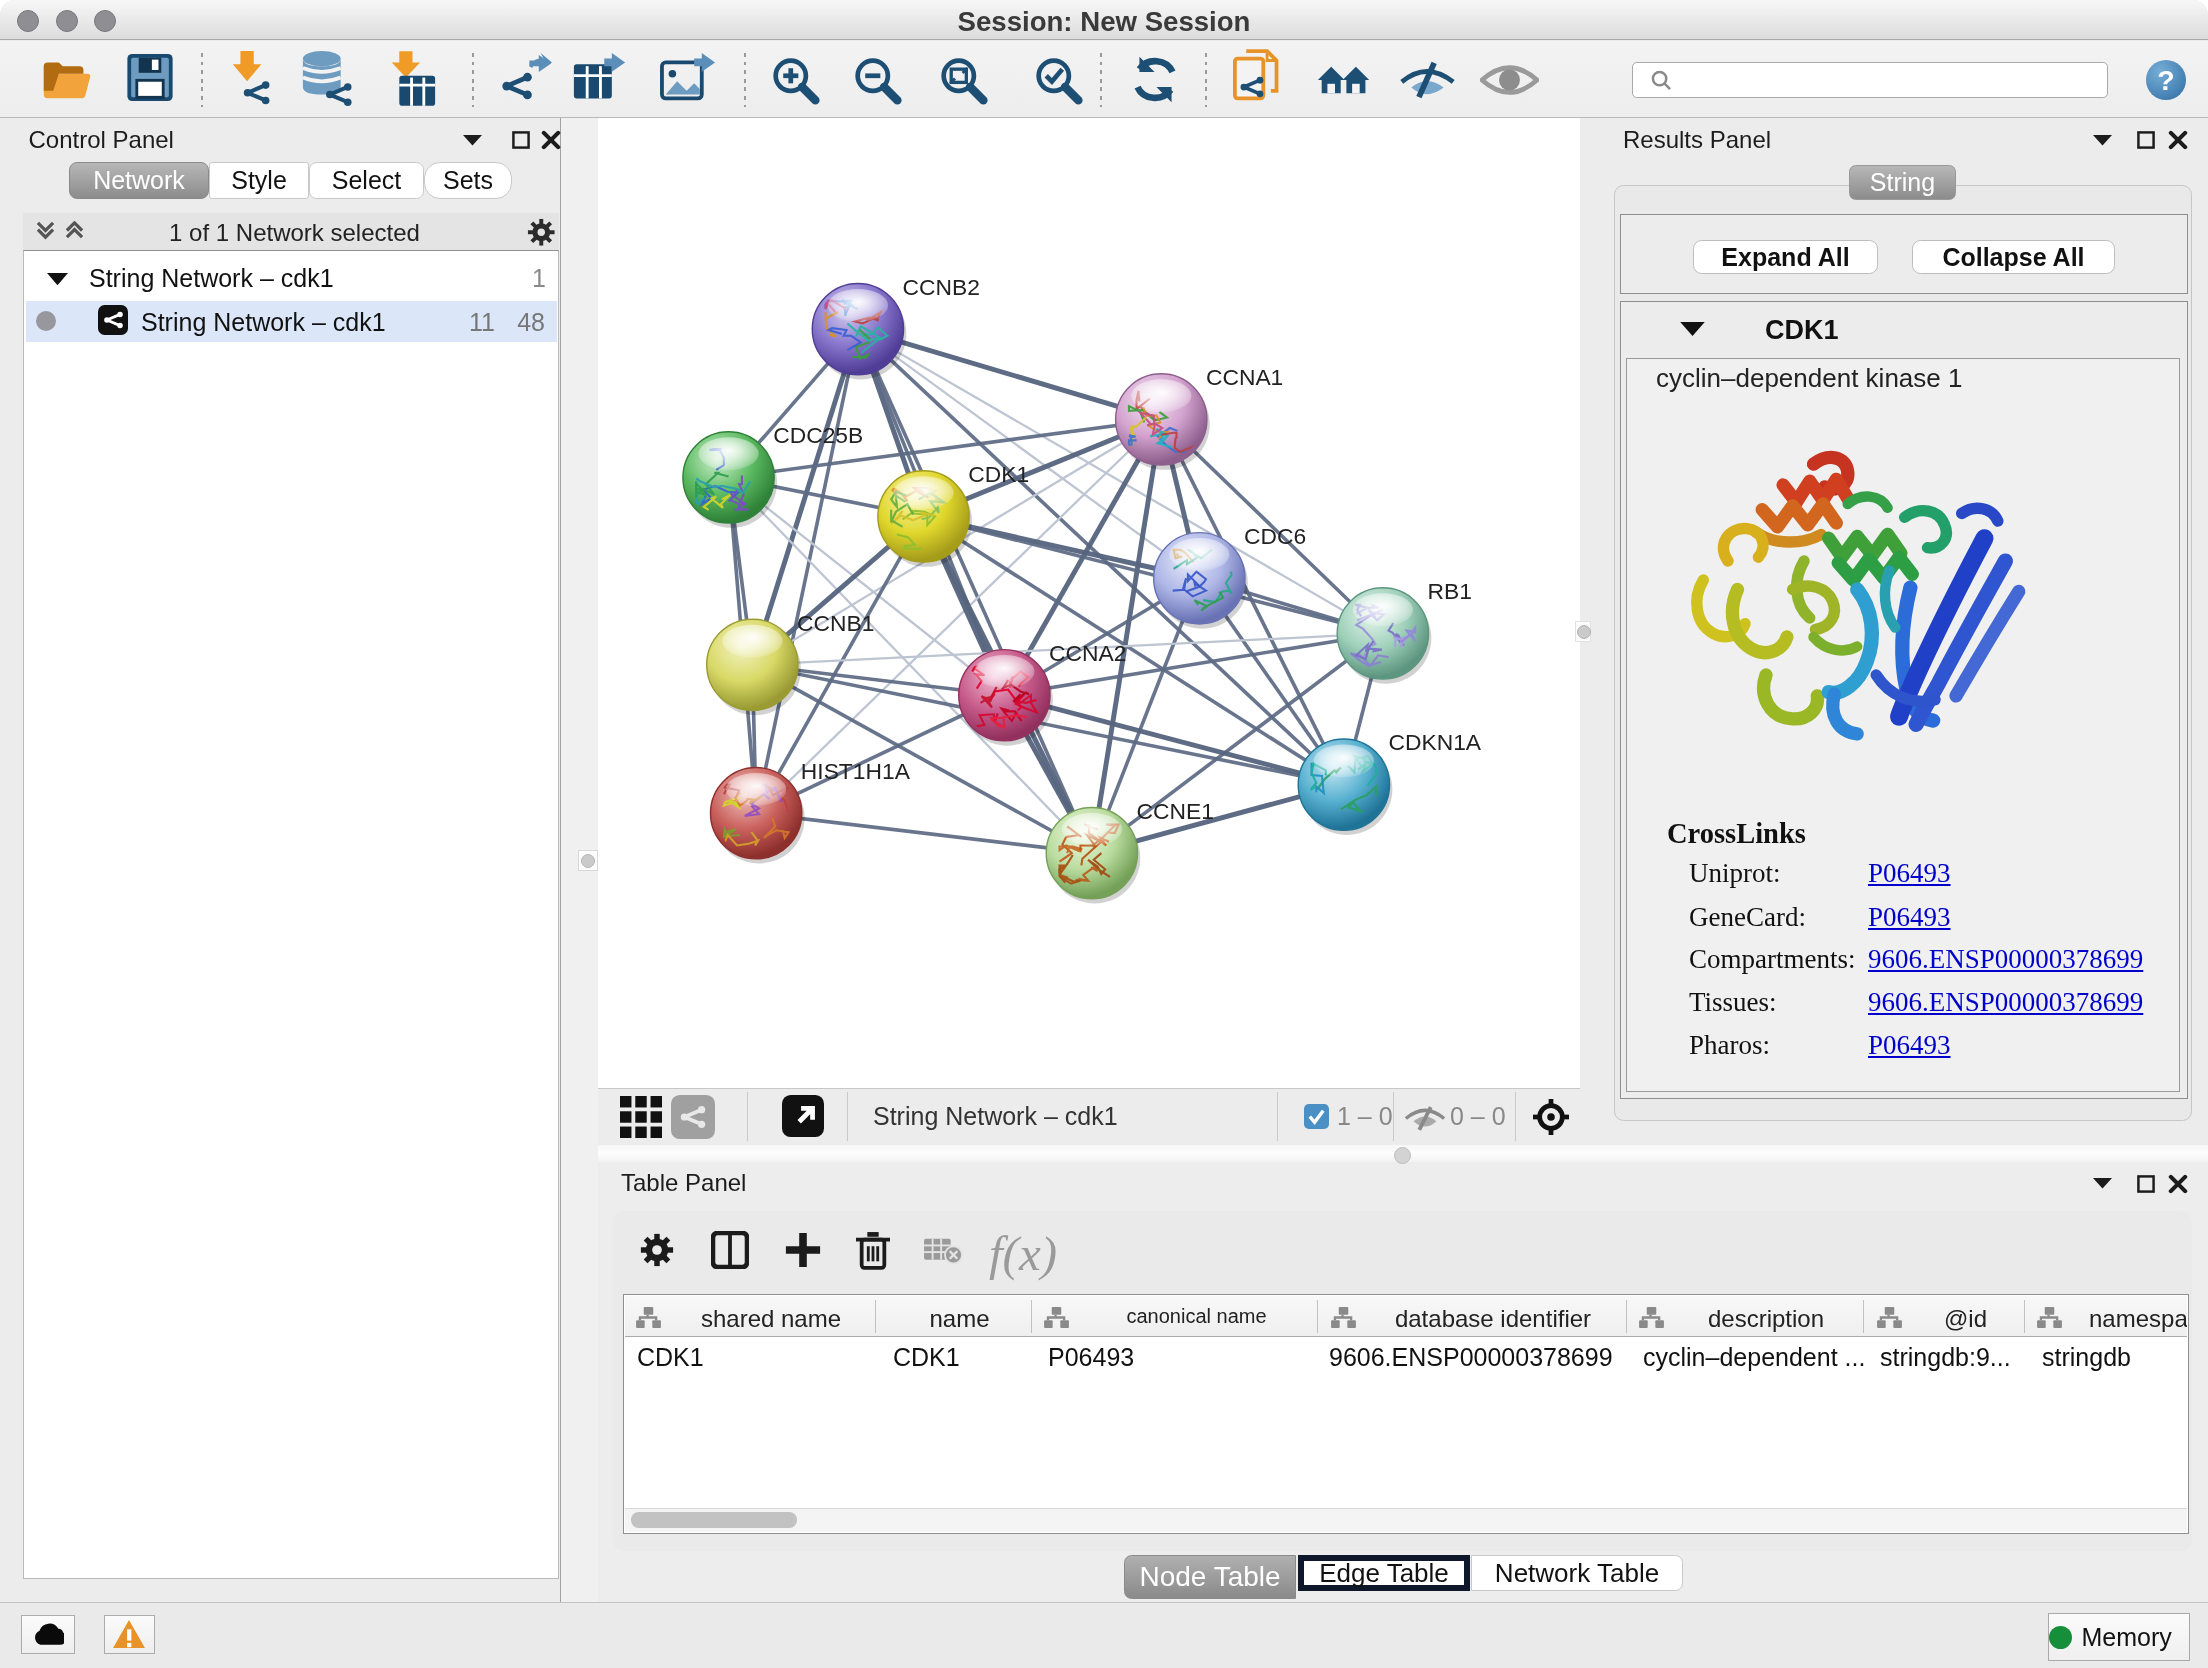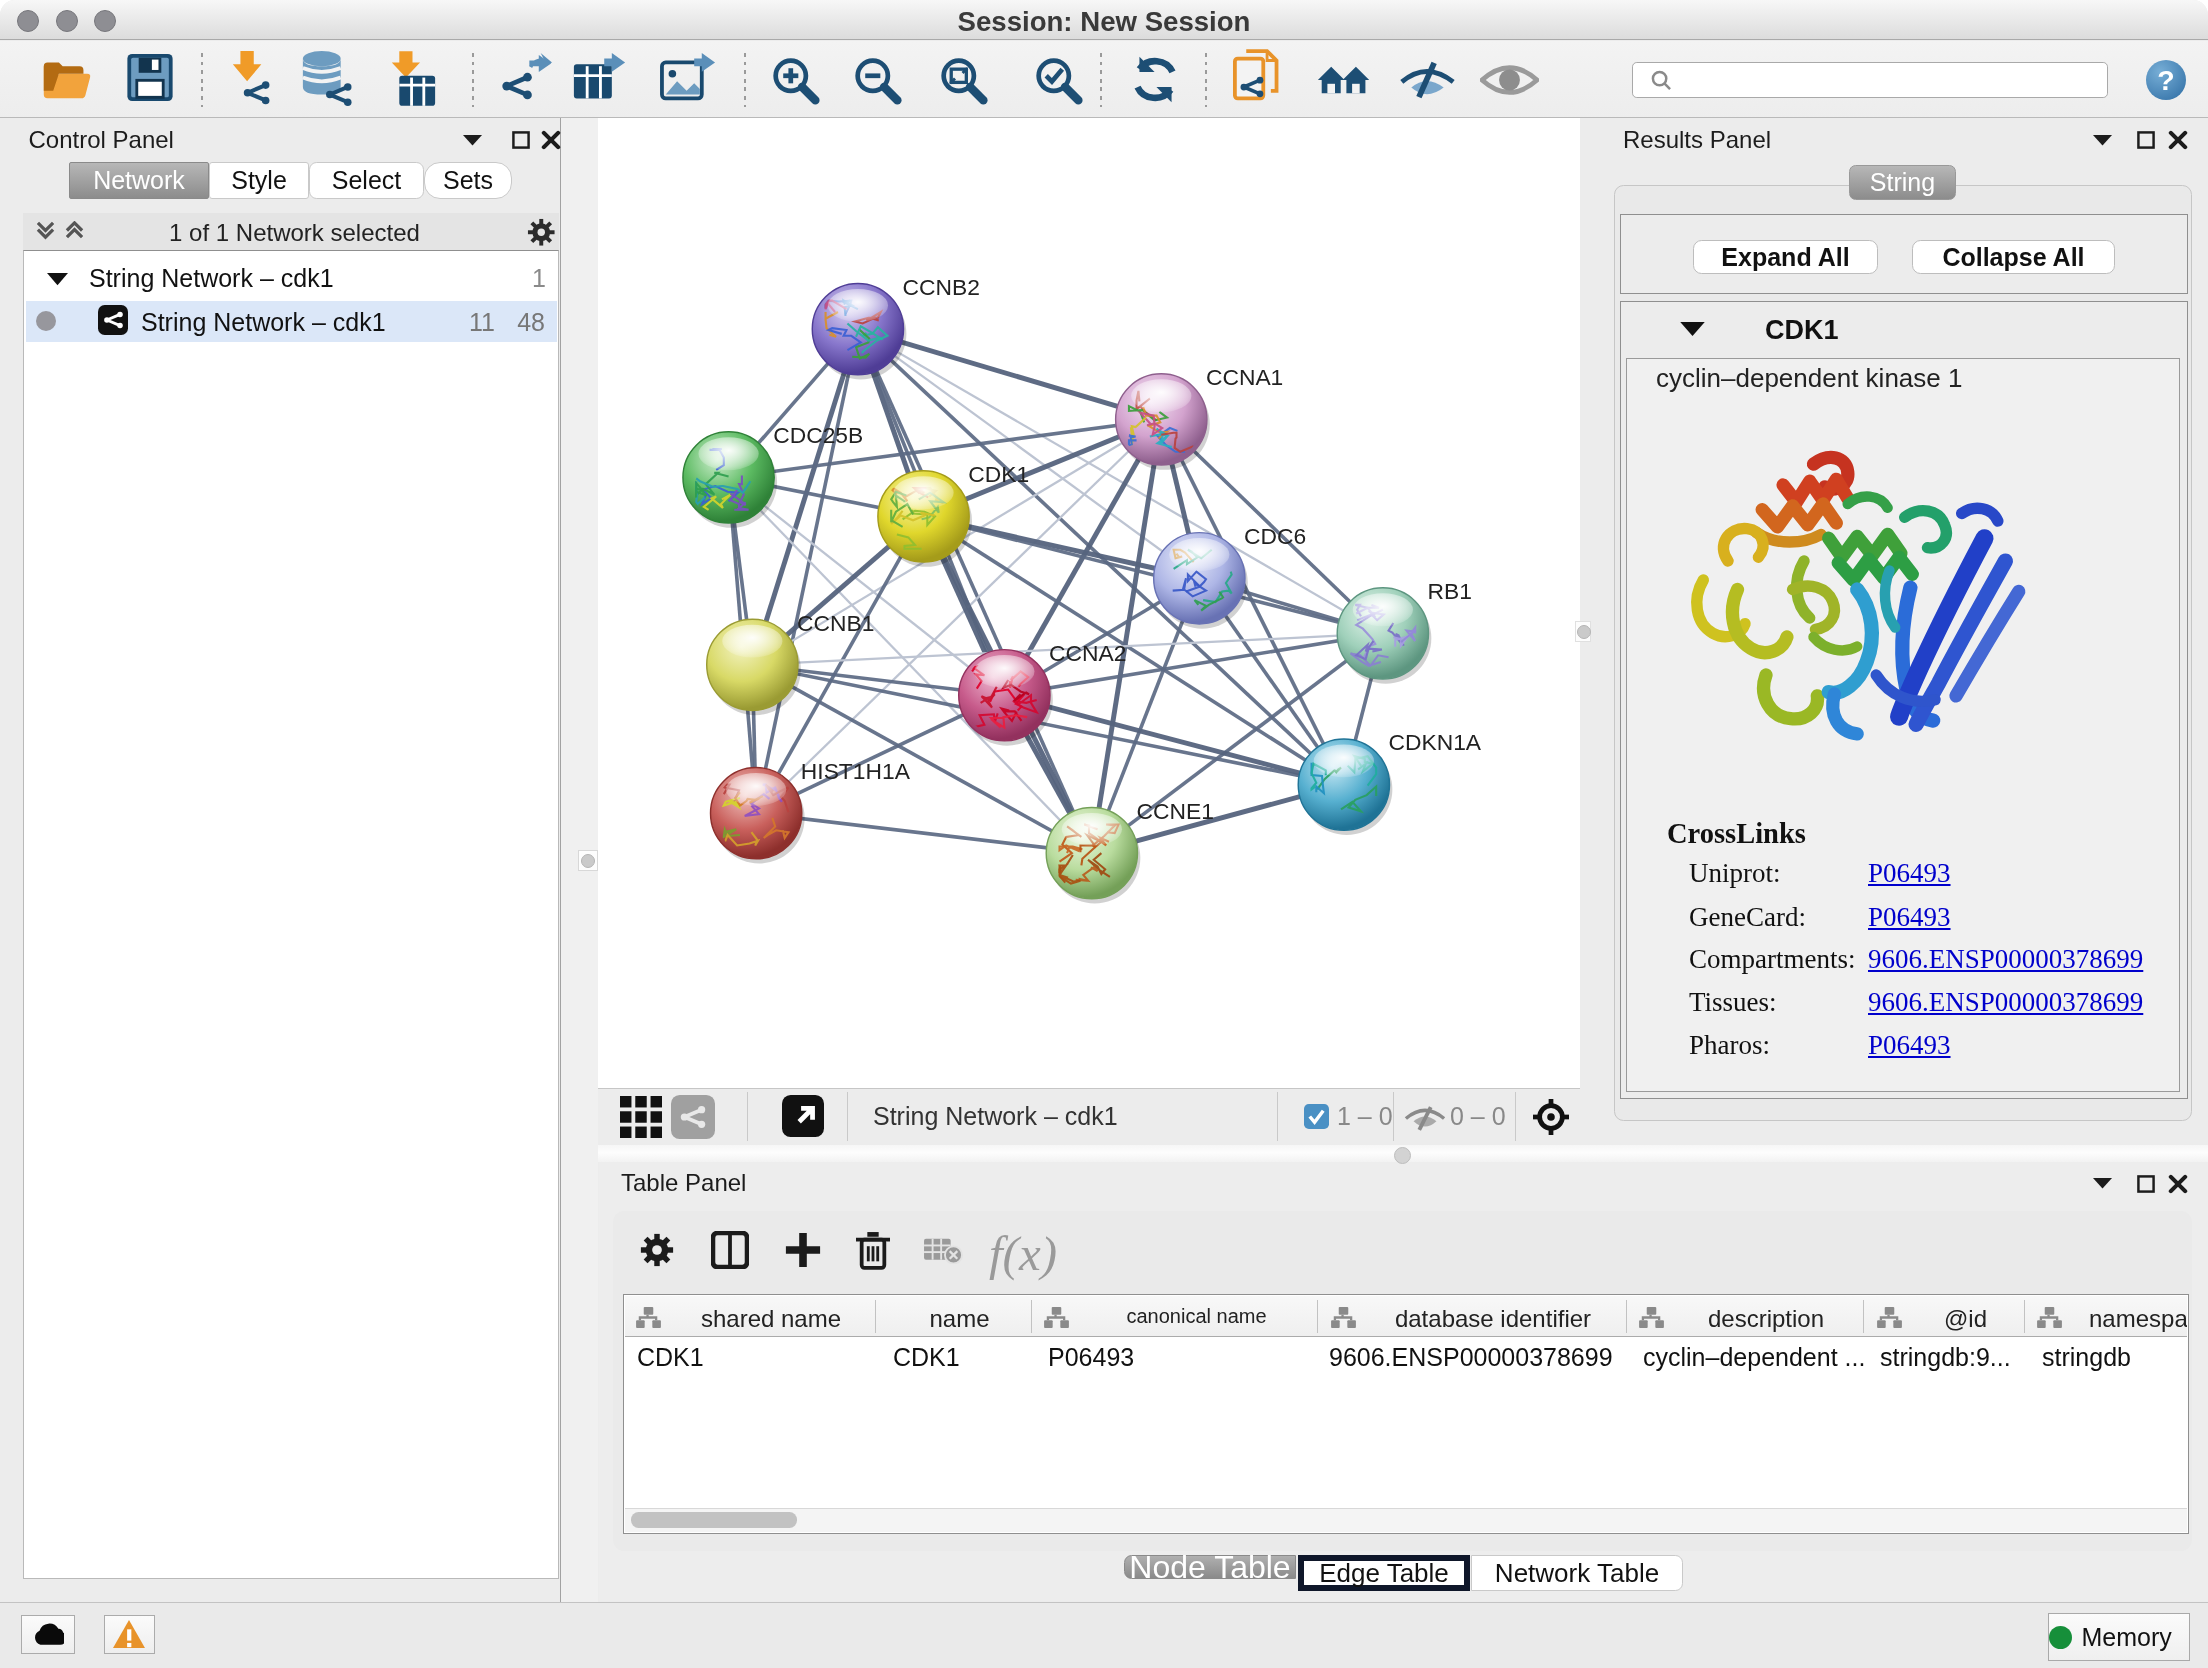--- a/index.html
+++ b/index.html
@@ -147,21 +147,21 @@
 <div class="abs" style="left:28.5px;top:126px;white-space:nowrap;font-size:24px;color:#1c1c1c">Control Panel</div>
 <svg class="abs" style="left:462px;top:134px" width="21" height="12.4" viewBox="0 0 22 13">
     <path d="M1 1 L21 1 L11 12 Z" fill="#1c1c1c"></path>
   </svg>
 <svg class="abs" style="left:512px;top:131px" width="18" height="18" viewBox="0 0 19 19">
     <rect x="1.5" y="1.5" width="16" height="16" fill="none" stroke="#1c1c1c" stroke-width="2.6"></rect>
   </svg>
 <svg class="abs" style="left:541px;top:130px" width="20" height="20" viewBox="0 0 21 21">
     <path d="M3 3 L18 18 M18 3 L3 18" stroke="#1c1c1c" stroke-width="4.4" stroke-linecap="round"></path>
   </svg>
-<div class="abs" style="left:69px;top:162px;width:140px;height:37px;background:linear-gradient(#b7b7b7,#8c8c8c);color:#fff;border:1px solid #8a8a8a;border-radius:2px;font-size:25px;display:flex;align-items:center;justify-content:center">Network</div>
+<div class="abs" style="left:69px;top:162px;width:140px;height:37px;background:linear-gradient(#b7b7b7,#8c8c8c);color:#fff;border:1px solid #8a8a8a;border-radius:8px;font-size:25px;display:flex;align-items:center;justify-content:center">Network</div>
 <div class="abs" style="left:209px;top:162px;width:100px;height:37px;background:#fff;color:#111;border:1px solid #c9c9c9;border-radius:3px;font-size:25px;display:flex;align-items:center;justify-content:center">Style</div>
 <div class="abs" style="left:309px;top:162px;width:115px;height:37px;background:#fff;color:#111;border:1px solid #c9c9c9;border-radius:7.6px;font-size:25px;display:flex;align-items:center;justify-content:center">Select</div>
 <div class="abs" style="left:424px;top:162px;width:88px;height:37px;background:#fff;color:#111;border:1px solid #c9c9c9;border-radius:16px;font-size:25px;display:flex;align-items:center;justify-content:center">Sets</div>
 <div class="abs" style="left:23px;top:213px;width:536px;height:37px;background:#e4e4e4"></div>
 <svg class="abs" style="left:36px;top:221px" width="19" height="19" viewBox="0 0 20 20">
     <path d="M2 2 L10 10 L18 2" fill="none" stroke="#555" stroke-width="3.4"></path>
     <path d="M2 9 L10 17 L18 9" fill="none" stroke="#555" stroke-width="3.4"></path>
   </svg>
 <svg class="abs" style="left:65px;top:221px" width="19" height="19" viewBox="0 0 20 20">
     <path d="M2 10 L10 2 L18 10" fill="none" stroke="#555" stroke-width="3.4"></path>
@@ -742,21 +742,21 @@
   </div>
 <div class="abs" style="left:637px;top:1343px;white-space:nowrap;font-size:25px;color:#111">CDK1</div>
 <div class="abs" style="left:893px;top:1343px;white-space:nowrap;font-size:25px;color:#111">CDK1</div>
 <div class="abs" style="left:1048px;top:1343px;white-space:nowrap;font-size:25px;color:#111">P06493</div>
 <div class="abs" style="left:1329px;top:1343px;white-space:nowrap;font-size:25px;color:#111">9606.ENSP00000378699</div>
 <div class="abs" style="left:1643px;top:1343px;white-space:nowrap;font-size:25px;color:#111">cyclin–dependent ...</div>
 <div class="abs" style="left:1880px;top:1343px;white-space:nowrap;font-size:25px;color:#111">stringdb:9...</div>
 <div class="abs" style="left:2042px;top:1343px;white-space:nowrap;font-size:25px;color:#111">stringdb</div>
 <div class="abs" style="left:625px;top:1508px;width:1562px;height:24px;background:#f4f4f4;border-top:1px solid #d8d8d8"></div>
 <div class="abs" style="left:631px;top:1512px;width:166px;height:16px;background:#c2c2c2;border-radius:7.6px"></div>
-<div class="abs" style="left:1124px;top:1555px;width:172px;height:24px;background:linear-gradient(#b0b0b0,#8a8a8a);color:#fff;border:1px solid #8a8a8a;border-radius:7.6px 0 0 7.6px;font-size:32px;display:flex;align-items:center;justify-content:center">Node Table</div>
+<div class="abs" style="left:1124px;top:1555px;width:172px;height:44px;background:linear-gradient(#b0b0b0,#8a8a8a);color:#fff;border:1px solid #8a8a8a;border-radius:7.6px 0 0 7.6px;font-size:28px;display:flex;align-items:center;justify-content:center">Node Table</div>
 <div class="abs" style="left:1298px;top:1555px;width:172px;height:36px;background:#fff;color:#111;border:6px solid #0f172a;border-radius:0;font-size:26px;display:flex;align-items:center;justify-content:center">Edge Table</div>
 <div class="abs" style="left:1471px;top:1555px;width:212px;height:36px;background:#fff;color:#111;border:1px solid #c9c9c9;border-radius:0 7.6px 7.6px 0;font-size:26px;display:flex;align-items:center;justify-content:center">Network Table</div>
 <div class="abs" style="left:0px;top:1602px;width:2208px;height:1px;background:#c3c3c3"></div>
 <div class="abs" style="left:0px;top:1603px;width:2208px;height:66px;background:#eaeaea"></div>
 <div class="abs" style="left:21px;top:1615px;width:54px;height:39px;background:linear-gradient(#fbfbfb,#eeeeee);border:1.9px solid #ababab"></div>
 <svg class="abs" style="left:32px;top:1622px" width="32" height="24" viewBox="0 0 34 25">
     <path d="M9 24 A8 8 0 0 1 8 9 A11 11 0 0 1 28 7 A4.5 4.5 0 0 1 33 11 A7 7 0 0 1 30 24 Z" fill="#0a0a0a"></path>
   </svg>
 <div class="abs" style="left:104px;top:1615px;width:51px;height:39px;background:linear-gradient(#fbfbfb,#eeeeee);border:1.9px solid #ababab"></div>
 <svg class="abs" style="left:112px;top:1619px" width="34" height="31" viewBox="0 0 36 33">

